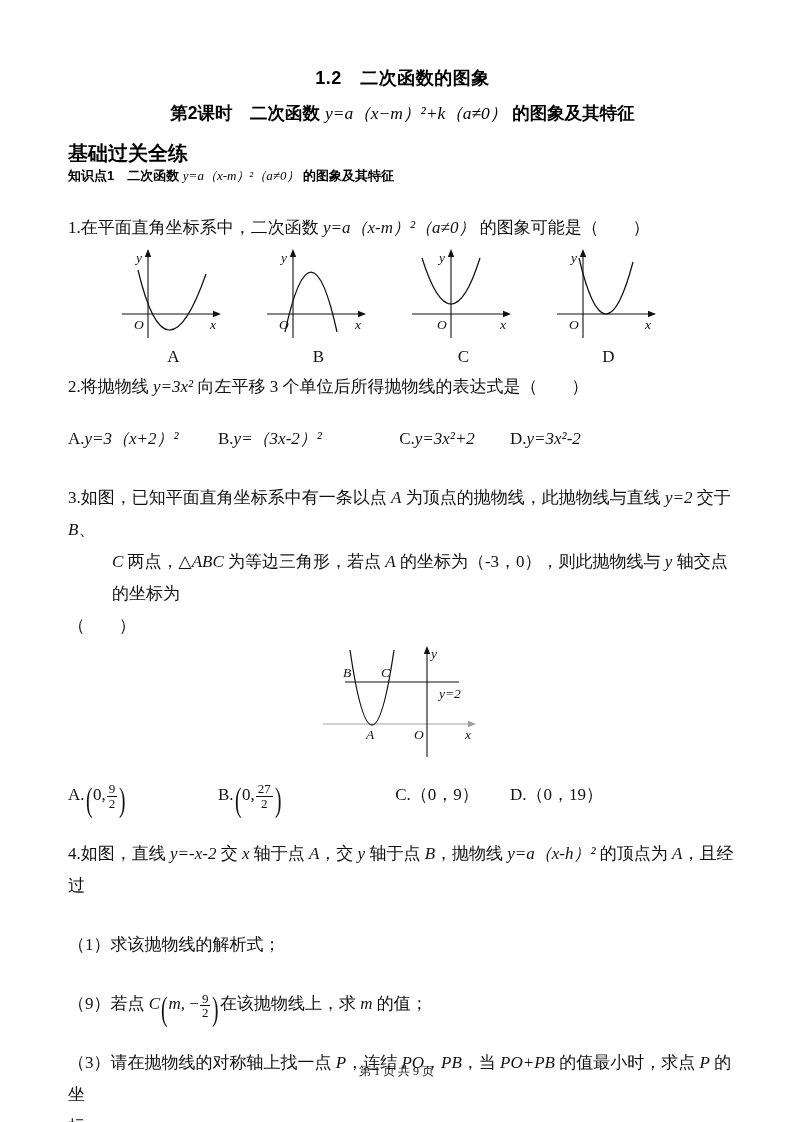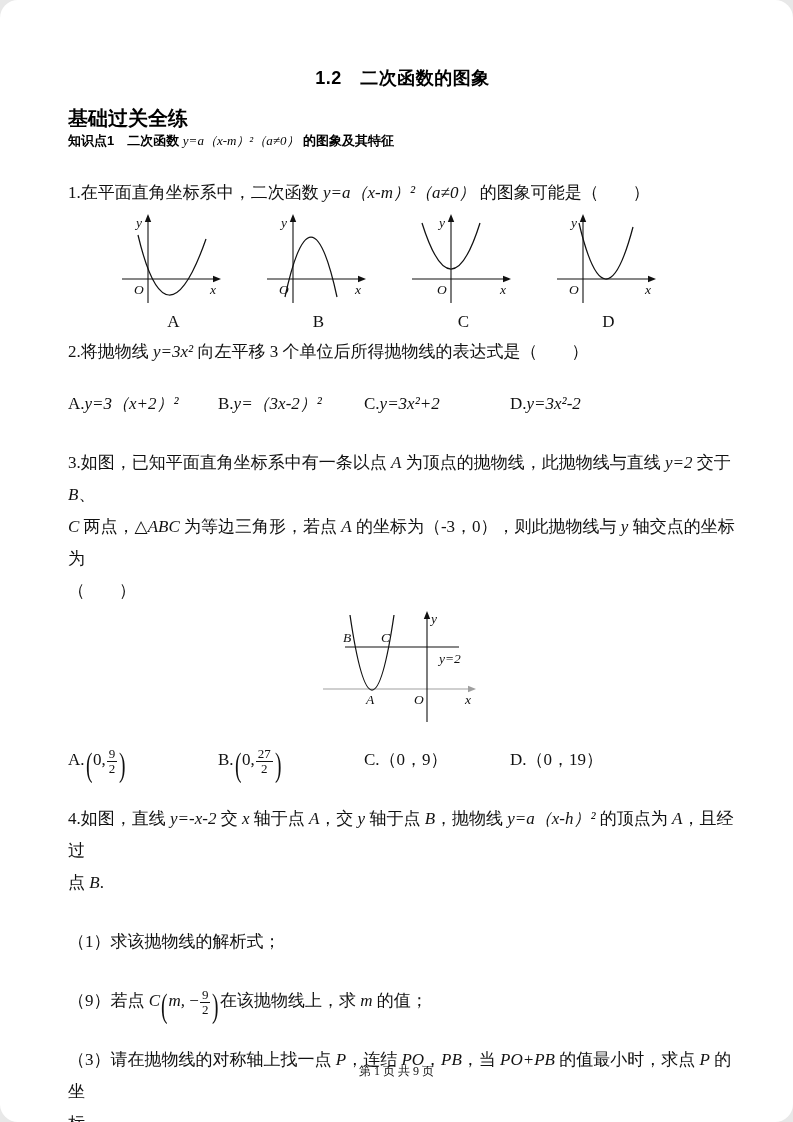--- a/index.html
+++ b/index.html
@@ -1,17 +1,17 @@
 <!DOCTYPE html>
 <html><head>
 <meta charset="utf-8">
 <style>
   html,body{margin:0;padding:0;background:#e8e8e8;}
   .page{width:793px;height:1122px;position:relative;background:#ffffff;color:#111;
-        font-family:"Liberation Serif","DejaVu Serif",serif;font-size:17px;overflow:hidden;margin:0 auto;border-radius:18px;}
+        font-family:"Liberation Serif","DejaVu Serif",serif;font-size:17px;overflow:hidden;margin:0 auto;}
   .content{position:absolute;left:68px;right:56px;top:66px;}
   .hd{font-family:"Liberation Sans","DejaVu Sans",sans-serif;font-weight:bold;color:#000;}
   .title{text-align:center;font-size:18px;letter-spacing:0.5px;}
   .subtitle{text-align:center;font-size:17.5px;margin-top:11px;}
   .subtitle .mi,.kp .mi{font-weight:normal;}
   .h3{font-size:20px;margin-top:15px;}
   .kp{font-size:13px;margin-top:0;}
   .mi{font-style:italic;font-family:"Liberation Serif","DejaVu Serif",serif;}
   .para{margin-top:27px;line-height:1.88;}
   .tight{margin-top:4px;}
@@ -20,37 +20,38 @@
   .figcap{margin-top:1px;font-size:17px;color:#111;}
   .ax{stroke:#111;stroke-width:1.1;fill:none;}
   .axlight{stroke:#9f9f9f;stroke-width:1;fill:none;}
   .ah{fill:#111;stroke:none;}
   .ahlight{fill:#9f9f9f;stroke:none;}
   .curve{fill:none;stroke:#111;stroke-width:1.25;}
   .dashv{stroke:#8a8a8a;stroke-width:1;stroke-dasharray:4 3;fill:none;}
   svg text{font-family:"Liberation Serif","DejaVu Serif",serif;font-style:italic;font-size:13.5px;fill:#111;}
   .optrow{display:flex;margin-top:20px;line-height:1.9;align-items:flex-start;}
   .optrow .opt{display:inline-block;}
-  .optrow .w1{width:150px;} .optrow .w2{width:146px;} .optrow .w3{width:146px;}
+  .optrow .w1{width:150px;} .optrow .w2{width:146px;} .optrow .w3{width:146px;text-align:center;}
   .bp{font-size:185%;font-weight:400;vertical-align:-0.32em;line-height:0;display:inline-block;
       transform:scale(0.62,1.05);margin:0 -1px;}
   .frac{display:inline-block;vertical-align:-0.62em;text-align:center;line-height:1.05;font-size:13px;margin:0 1px;}
   .fn{display:block;padding:0 2px 0;}
   .fd{display:block;border-top:1px solid #111;padding:0 2px 0;}
   .q3figwrap{display:flex;justify-content:center;margin-top:2px;}
   .q4figwrap{margin-top:4px;margin-left:528px;height:142px;}
   .footer{position:absolute;left:0;right:0;bottom:42px;text-align:center;font-size:12px;color:#111;}
 </style>
 </head>
 <body>
 
 <div class="page">
   <div class="content">
 
     <div class="hd title">1.2　二次函数的图象</div>
+    <div class="hd subtitle"><span>第2课时　二次函数 </span><span class="mi">y=a（x−m）²+k（a≠0）</span><span> 的图象及其特征</span></div>
     <div class="hd h3">基础过关全练</div>
     <div class="hd kp"><span>知识点1　二次函数 </span><span class="mi">y=a（x-m）²（a≠0）</span><span> 的图象及其特征</span></div>
 
     <div class="para"><span>1.在平面直角坐标系中，二次函数 </span><span class="mi">y=a（x-m）²（a≠0）</span><span> 的图象可能是（　　）</span></div>
 
     <div class="figrow">
       <div class="fig">
         <svg width="115" height="100" viewBox="0 0 115 100">
           <line class="ax" x1="32" y1="8" x2="32" y2="92"></line>
           <polygon class="ah" points="32,3 28.8,11 35.2,11"></polygon>
@@ -107,21 +108,21 @@
     <div class="para tight"><span>2.将抛物线 </span><span class="mi">y=3x²</span><span> 向左平移 3 个单位后所得抛物线的表达式是（　　）</span></div>
 
     <div class="optrow">
       <span class="opt w1"><span>A.</span><span class="mi">y=3（x+2）²</span></span>
       <span class="opt w2"><span>B.</span><span class="mi">y=（3x-2）²</span></span>
       <span class="opt w3"><span>C.</span><span class="mi">y=3x²+2</span></span>
       <span class="opt"><span>D.</span><span class="mi">y=3x²-2</span></span>
     </div>
 
     <div class="para"><span>3.如图，已知平面直角坐标系中有一条以点 </span><span class="mi">A</span><span> 为顶点的抛物线，此抛物线与直线 </span><span class="mi">y=2</span><span> 交于 </span><span class="mi">B</span><span>、</span></div>
-    <div class="para" style="margin-top:0;"><span class="mi">C</span><span> 两点，△</span><span class="mi">ABC</span><span> 为等边三角形，若点 </span><span class="mi">A</span><span> 的坐标为（-3，0），则此抛物线与 </span><span class="mi">y</span><span> 轴交点的坐标为</span></div>
+    <div class="para" style="margin-top:0;margin-left:44px;"><span class="mi">C</span><span> 两点，△</span><span class="mi">ABC</span><span> 为等边三角形，若点 </span><span class="mi">A</span><span> 的坐标为（-3，0），则此抛物线与 </span><span class="mi">y</span><span> 轴交点的坐标为</span></div>
     <div class="para" style="margin-top:0;">（　　）</div>
 
     <div class="q3figwrap">
       <svg width="175" height="115" viewBox="0 0 175 115">
         <line class="axlight" x1="8" y1="80" x2="156" y2="80"></line>
         <polygon class="ahlight" points="161,80 153,76.8 153,83.2"></polygon>
         <line class="ax" x1="112" y1="6" x2="112" y2="113"></line>
         <polygon class="ah" points="112,2 108.8,10 115.2,10"></polygon>
         <line class="ax" x1="30" y1="38" x2="144" y2="38"></line>
         <path class="curve" d="M35,6 Q57,156 79,6"></path>
@@ -136,21 +137,20 @@
     </div>
 
     <div class="optrow">
       <span class="opt w1"><span>A.</span><span class="bp">(</span><span>0,</span><span class="frac"><span class="fn">9</span><span class="fd">2</span></span><span class="bp">)</span></span>
       <span class="opt w2"><span>B.</span><span class="bp">(</span><span>0,</span><span class="frac"><span class="fn">27</span><span class="fd">2</span></span><span class="bp">)</span></span>
       <span class="opt w3"><span>C.</span><span>（0，9）</span></span>
       <span class="opt"><span>D.</span><span>（0，19）</span></span>
     </div>
 
     <div class="para"><span>4.如图，直线 </span><span class="mi">y=-x-2</span><span> 交 </span><span class="mi">x</span><span> 轴于点 </span><span class="mi">A</span><span>，交 </span><span class="mi">y</span><span> 轴于点 </span><span class="mi">B</span><span>，抛物线 </span><span class="mi">y=a（x-h）²</span><span> 的顶点为 </span><span class="mi">A</span><span>，且经过</span></div>
-    <div class="para" style="margin-top:0;"><span>点 </span><span class="mi">B</span><span>.</span></div>
 
     <div class="para">（1）求该抛物线的解析式；</div>
     <div class="para"><span><span>（9）若点 </span><span class="mi">C</span></span><span class="bp">(</span><span class="mi">m,</span><span> −</span><span class="frac"><span class="fn">9</span><span class="fd">2</span></span><span class="bp">)</span><span><span>在该抛物线上，求 </span><span class="mi">m</span><span> 的值；</span></span></div>
     <div class="para"><span>（3）请在抛物线的对称轴上找一点 </span><span class="mi">P</span><span>，连结 </span><span class="mi">PO</span><span>，</span><span class="mi">PB</span><span>，当 </span><span class="mi">PO+PB</span><span> 的值最小时，求点 </span><span class="mi">P</span><span> 的坐</span></div>
     <div class="para" style="margin-top:0;">标.</div>
 
     <div class="q4figwrap">
       <svg width="155" height="142" viewBox="0 0 155 142">
         <line class="ax" x1="88" y1="8" x2="88" y2="132"></line>
         <polygon class="ah" points="88,3 84.8,11 91.2,11"></polygon>

